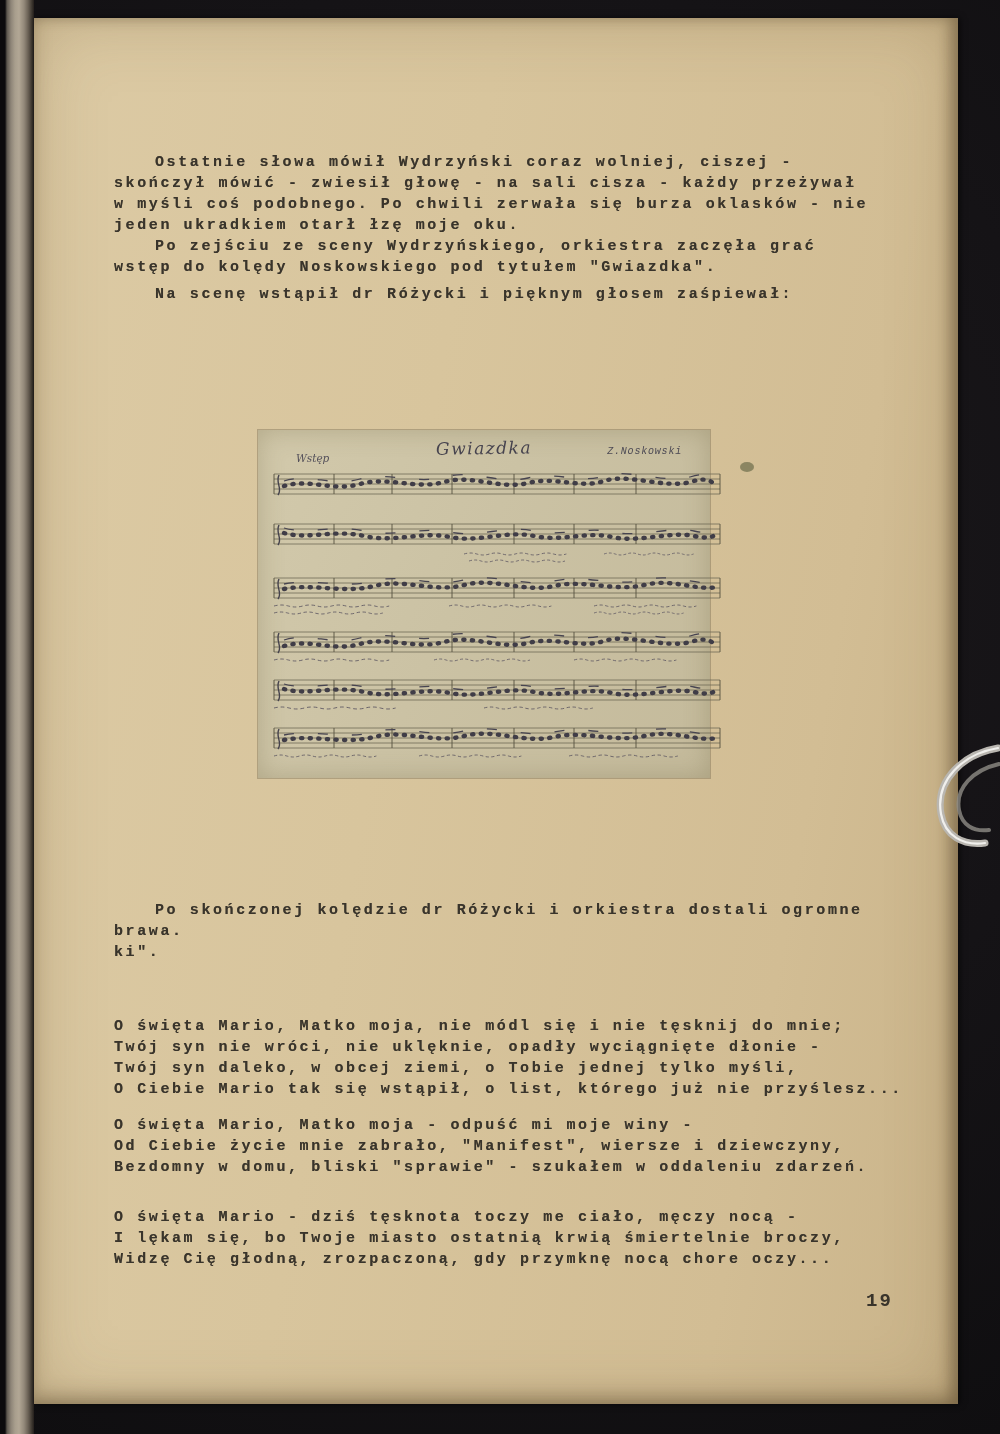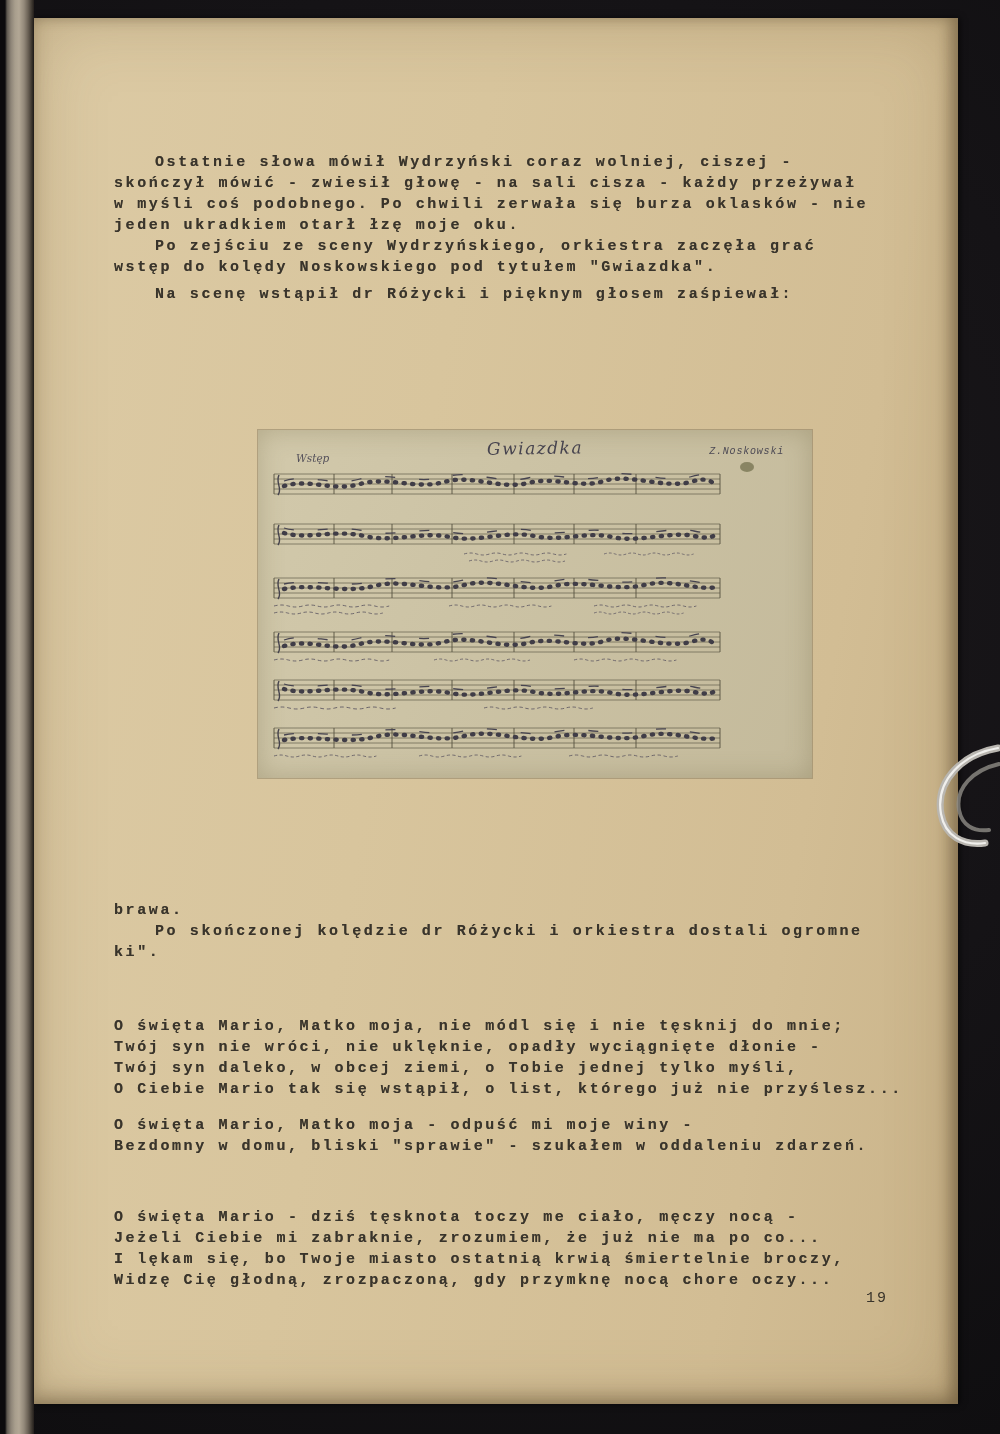--- a/index.html
+++ b/index.html
@@ -11,38 +11,38 @@
       #a89e8d 15px,#b2a795 19px,#93897a 24px,#6c6357 28px,#3b352e 32px,#241f1c 34px);}
   .page{position:absolute;left:34px;top:18px;width:924px;height:1386px;
     background:linear-gradient(100deg,#dccaa4 0%,#d8c59d 40%,#d2bd94 78%,#c9b389 100%);
     box-shadow:inset 0 0 70px rgba(110,85,45,.28), inset -8px 0 14px rgba(60,45,25,.35),
       inset 0 -10px 18px rgba(70,55,30,.25), 2px 0 6px rgba(0,0,0,.6);}
   .block{position:absolute;left:80px;width:820px;}
   .tline{white-space:pre;font-size:15px;line-height:21px;letter-spacing:2.6px;
     font-weight:bold;color:#39342b;text-shadow:0 0 .4px rgba(57,52,43,.55);}
   .indent{padding-left:41px;}
   .gap-before{margin-top:6px;}
-  .photo{position:absolute;left:224px;top:412px;width:554px;height:348px;
+  .photo{position:absolute;left:224px;top:412px;width:452px;height:348px;
     background:linear-gradient(115deg,#d2c9ab 0%,#cbc2a4 45%,#c4ba9b 100%);
     box-shadow:0 0 0 1px rgba(100,90,65,.35), inset 0 0 26px rgba(105,95,60,.30);}
   .m-title{position:absolute;top:8px;left:0;width:100%;text-align:center;
     font-family:"DejaVu Serif", serif;font-style:italic;font-size:17px;color:#46434e;
     letter-spacing:1.5px;transform:rotate(-.8deg);}
   .m-composer{position:absolute;top:16px;right:28px;
     font-family:Liberation Mono, monospace;font-style:italic;font-size:10px;color:#4c4954;letter-spacing:.8px;}
   .m-wstep{position:absolute;top:22px;left:38px;
     font-family:"DejaVu Serif", serif;font-style:italic;font-size:10.5px;color:#54505a;}
   .msvg{position:absolute;left:0;top:30px;}
   .dots{fill:none;stroke:#403d47;stroke-width:4.4;stroke-dasharray:1.2 7.4;stroke-linecap:round;}
   .beam{fill:none;stroke:#474450;stroke-width:1.3;stroke-dasharray:10 24;}
   .stf{fill:none;stroke:#6f6955;stroke-width:.8;}
   .bars{fill:none;stroke:#55503f;stroke-width:.9;}
   .ly{fill:none;stroke:#5d5762;stroke-width:.9;stroke-dasharray:4 3;}
   .clef{fill:none;stroke:#45424c;stroke-width:1.4;}
-  .pageno{position:absolute;left:832px;top:1272px;font-size:15px;font-weight:normal;
+  .pageno{position:absolute;left:832px;top:1272px;font-size:19px;font-weight:bold;
     letter-spacing:2px;color:#39342b;}
   .smudge{position:absolute;left:706px;top:444px;width:14px;height:10px;border-radius:50%;
     background:#7e7a58;opacity:.85;}
   .clip{position:absolute;left:905px;top:742px;}
 </style>
 </head>
 <body>
 
 <div class="frame">
   <div class="binding"></div>
@@ -121,40 +121,40 @@
           <use href="#lyr" class="ly" transform="translate(0,28) scale(0.8,1)"></use>
           <use href="#lyr" class="ly" transform="translate(145,28) scale(0.8,1)"></use>
           <use href="#lyr" class="ly" transform="translate(295,28) scale(0.85,1)"></use>
         </g>
       </svg>
     </div>
 
     <div class="smudge"></div>
 
     <div class="block" style="top:882px">
+      <div class="tline indent">Po skończonej kolędzie dr Różycki i orkiestra dostali ogromne</div>
       <div class="tline">brawa.</div>
-      <div class="tline indent">Po skończonej kolędzie dr Różycki i orkiestra dostali ogromne</div>
       <div class="tline">ki".</div>
     </div>
 
     <div class="block" style="top:998px">
       <div class="tline">O święta Mario, Matko moja, nie módl się i nie tęsknij do mnie;</div>
       <div class="tline">Twój syn nie wróci, nie uklęknie, opadły wyciągnięte dłonie -</div>
       <div class="tline">Twój syn daleko, w obcej ziemi, o Tobie jednej tylko myśli,</div>
       <div class="tline">O Ciebie Mario tak się wstąpił, o list, którego już nie przyślesz...</div>
     </div>
 
     <div class="block" style="top:1097px">
       <div class="tline">O święta Mario, Matko moja - odpuść mi moje winy -</div>
+      <div class="tline">Od Ciebie życie mnie zabrało, "Manifest", wiersze i dziewczyny,</div>
       <div class="tline">Bezdomny w domu, bliski "sprawie" - szukałem w oddaleniu zdarzeń.</div>
     </div>
 
     <div class="block" style="top:1189px">
       <div class="tline">O święta Mario - dziś tęsknota toczy me ciało, męczy nocą -</div>
-      <div class="tline">Jeżeli Ciebie mi zabraknie, zrozumiem, że już nie ma po co...</div>
       <div class="tline">I lękam się, bo Twoje miasto ostatnią krwią śmiertelnie broczy,</div>
       <div class="tline">Widzę Cię głodną, zrozpaczoną, gdy przymknę nocą chore oczy...</div>
     </div>
 
     <div class="pageno">19</div>
   </div>
 
   <svg class="clip" width="95" height="112" viewBox="0 0 95 112">
     <path d="M93 6 C58 12 30 38 36 72 C40 94 58 104 80 101" fill="none" stroke="#b9b6b0" stroke-width="7" stroke-linecap="round"></path>
     <path d="M93 6 C58 12 30 38 36 72 C40 94 58 104 80 101" fill="none" stroke="#f0efec" stroke-width="2.2" stroke-linecap="round"></path>

